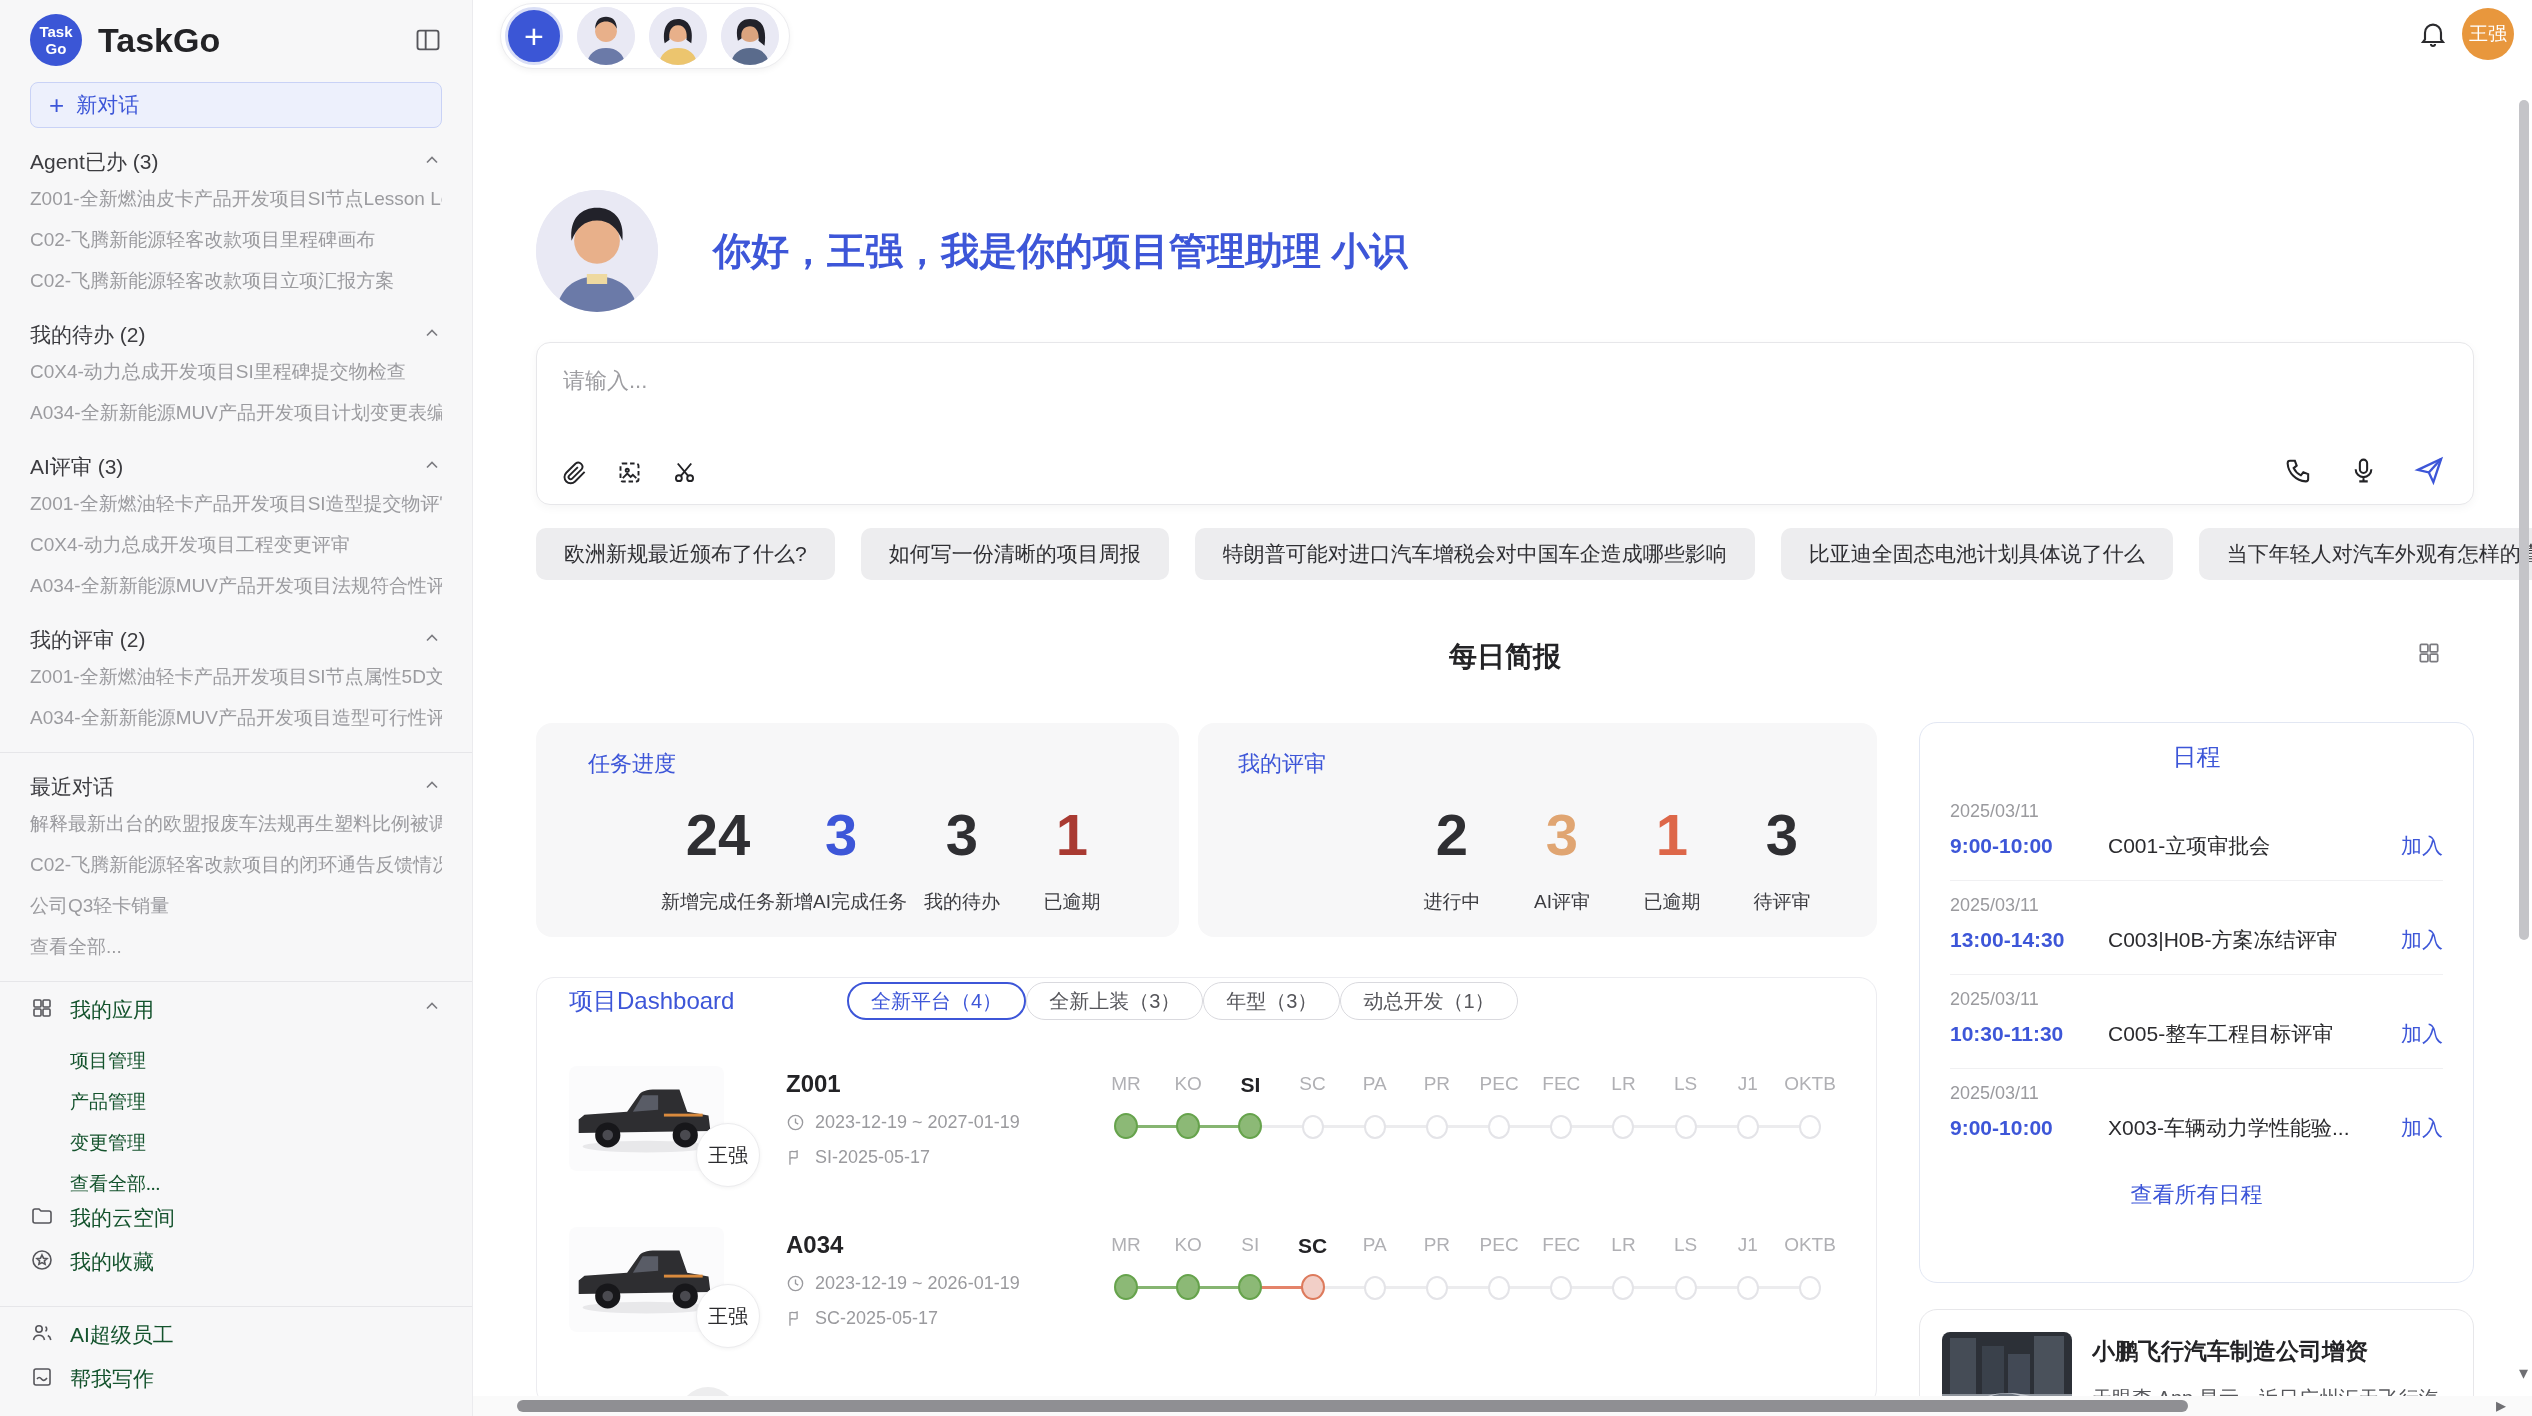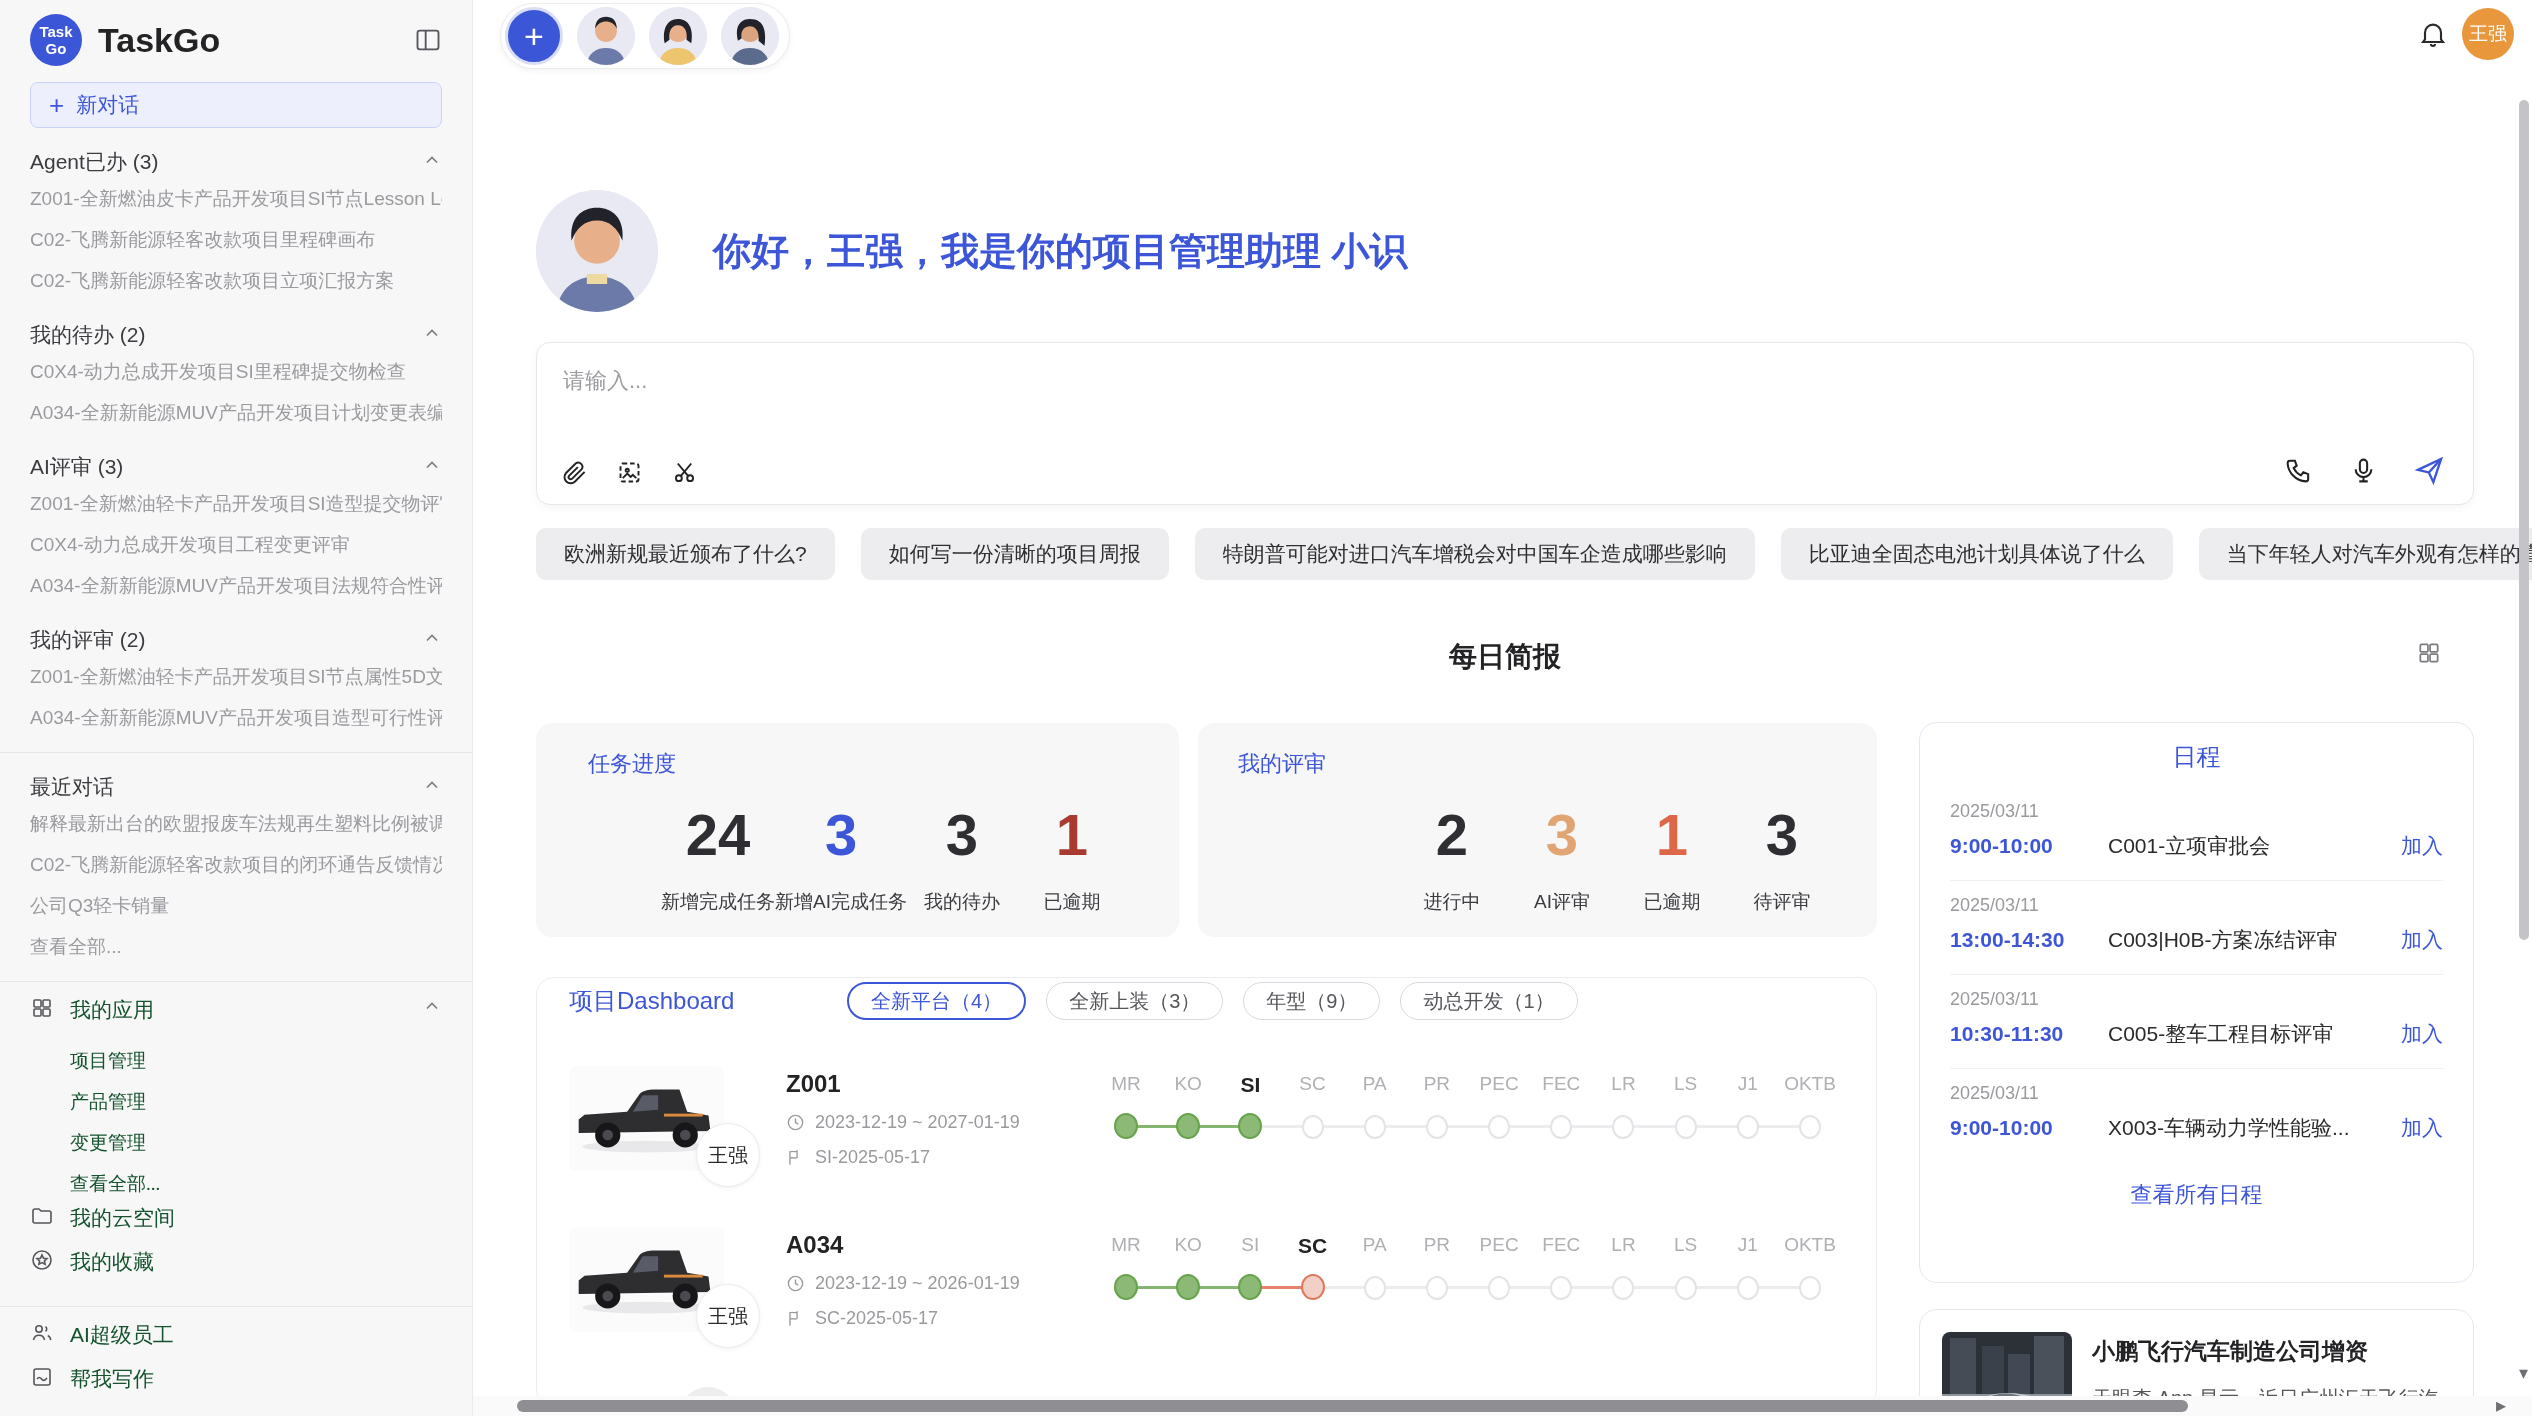--- a/index.html
+++ b/index.html
@@ -78,21 +78,21 @@
   .stat-num { font-size:58px; font-weight:600; line-height:1.1; }
   .stat-lbl { font-size:19px; color:#3c3c40; margin-top:22px; }
   .c-dark { color:#2f2f33; } .c-blue { color:#3d56d8; } .c-brick { color:#a93a32; }
   .c-tan { color:#e0a572; } .c-salmon { color:#dd6749; }
 
   .dash-card { position:absolute; left:63px; top:977px; width:1341px; height:430px;
                border:1px solid #ececf0; border-radius:18px; background:#fff; padding:4px 32px;
                overflow:hidden; }
   .dash-head { display:flex; align-items:center; }
   .dash-title { font-size:24px; color:#3d56d8; width:278px; }
-  .tabs { display:flex; gap:20px; }
+  .tabs { display:flex; }
   .tab { height:38px; border-radius:19px; border:1px solid #d9d9de; color:#55555a; font-size:20px;
          display:flex; align-items:center; padding:0 22px; background:#fff; cursor:pointer; white-space:nowrap; }
   .tab.active { border:2px solid #3d56d8; color:#3d56d8; }
   .proj-row { display:flex; align-items:center; margin-top:46px; }
   .proj-row.second { margin-top:56px; }
   .truck-wrap { position:relative; width:155px; height:105px; }
   .truck-img { width:155px; height:105px; border-radius:8px; overflow:hidden; background:#fbfbfc; }
   .owner-badge { position:absolute; right:-36px; bottom:-16px; width:64px; height:64px; border-radius:50%;
                  background:#fff; border:1px solid #ececee; box-shadow:0 1px 4px rgba(0,0,0,.06);
                  display:flex; align-items:center; justify-content:center; font-size:20px; color:#2b2b2e; }
@@ -439,21 +439,21 @@
         </div>
       </div>
     </div>
 
     <div class="dash-card">
       <div class="dash-head">
         <div class="dash-title">项目Dashboard</div>
         <div class="tabs">
           <div class="tab active">全新平台（4）</div>
           <div class="tab">全新上装（3）</div>
-          <div class="tab">年型（9）</div>
+          <div class="tab">年型（3）</div>
           <div class="tab">动总开发（1）</div>
         </div>
       </div>
 
       <div class="proj-row">
         <div class="truck-wrap">
           <div class="truck-img">
             <svg viewBox="0 0 160 90" width="155" height="105">
                 <rect width="160" height="90" fill="#fbfbfc"></rect>
                 <ellipse cx="80" cy="74" rx="66" ry="6" fill="#e8e8ea"></ellipse>

